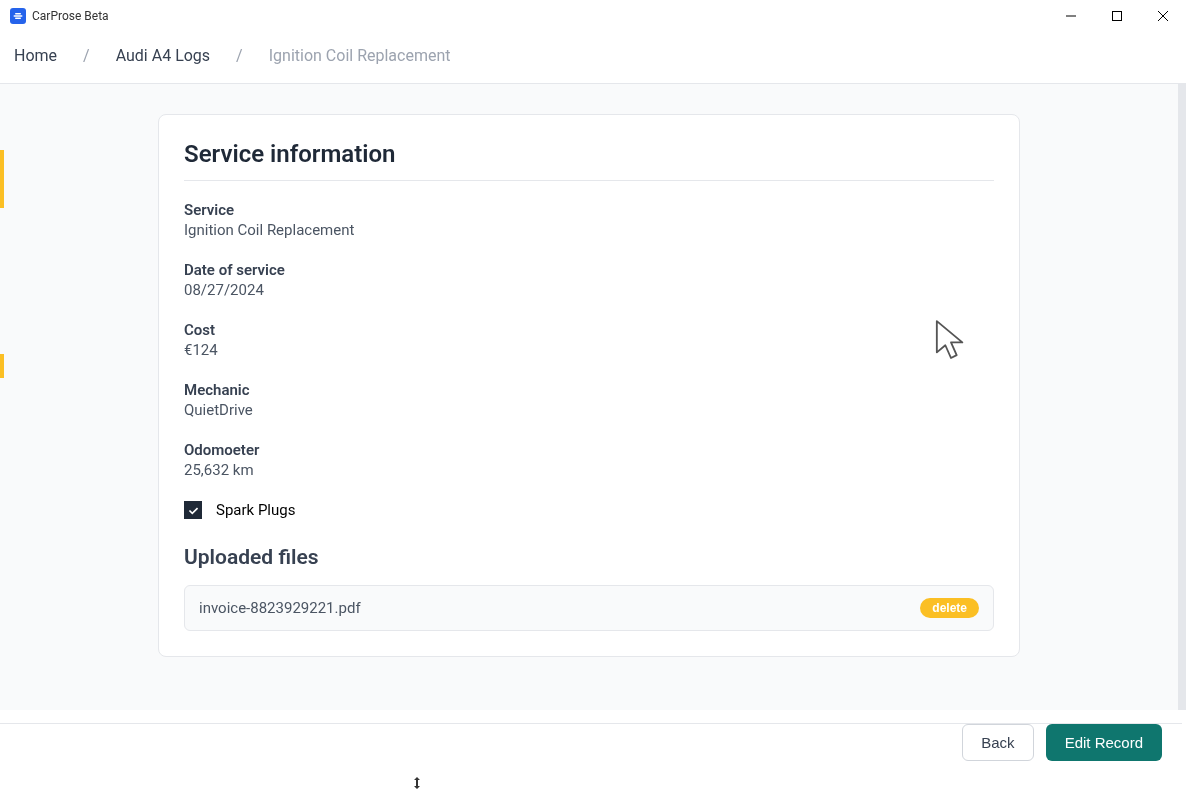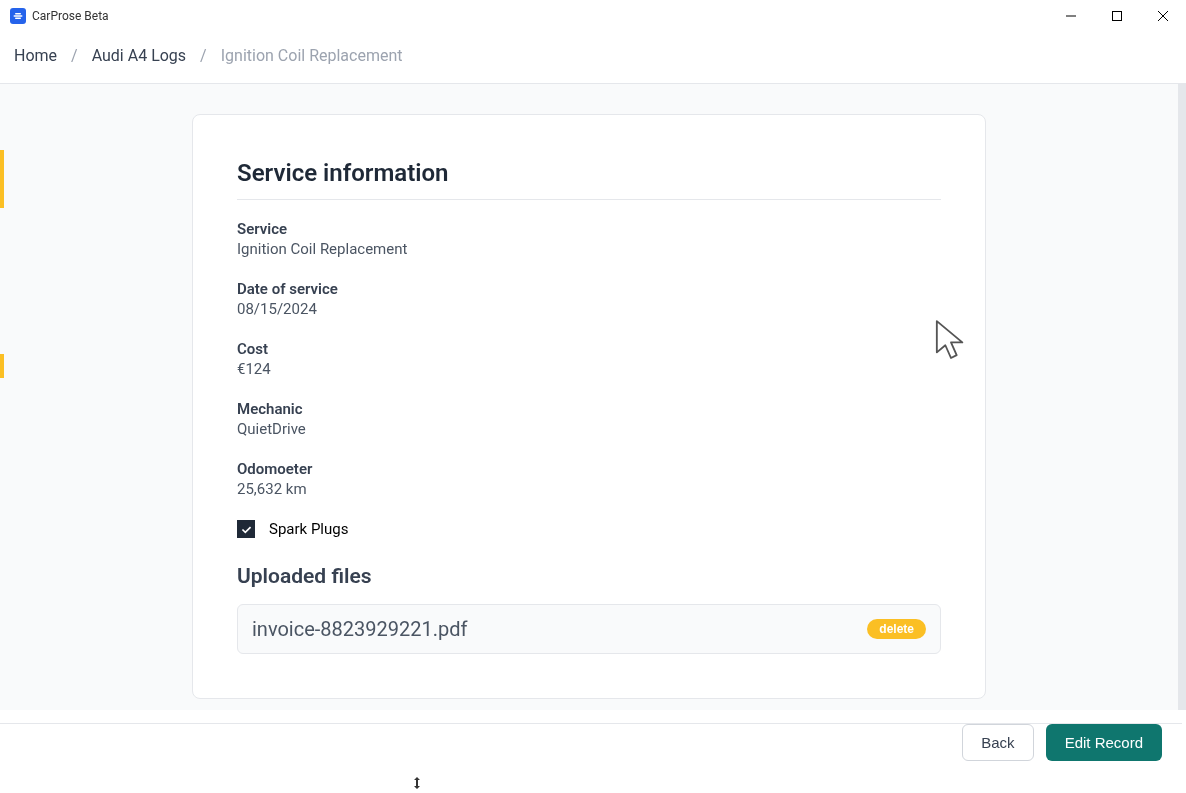--- a/index.html
+++ b/index.html
@@ -58,21 +58,21 @@
       cursor: pointer;
     }
     .breadcrumb-bar {
       padding: 14px 14px 18px 14px;
       border-bottom: 1px solid #e5e7eb;
       background: #fff;
     }
     .breadcrumb {
       display: flex;
       align-items: center;
-      gap: 14px;
+      gap: 26px;
       font-size: 16px;
     }
     .breadcrumb-link {
       color: #374151;
       cursor: pointer;
     }
     .breadcrumb-sep {
       color: #9ca3af;
     }
     .breadcrumb-current {
@@ -106,23 +106,23 @@
       height: 58px;
     }
     .yellow-bar-2 {
       top: 270px;
       height: 24px;
     }
     .card {
       background: #fff;
       border: 1px solid #e5e7eb;
       border-radius: 8px;
-      width: 794px;
+      width: 862px;
       margin: 30px auto 60px auto;
-      padding: 44px;
+      padding: 25px;
     }
     .card-title {
       font-size: 24px;
       font-weight: 600;
       color: #1f2937;
       padding-bottom: 12px;
       border-bottom: 1px solid #e5e7eb;
       margin-bottom: 20px;
     }
     .field {
@@ -171,21 +171,21 @@
     .file-row {
       display: flex;
       align-items: center;
       justify-content: space-between;
       background: #f9fafb;
       border: 1px solid #e5e7eb;
       border-radius: 6px;
       padding: 12px 14px;
     }
     .file-name {
-      font-size: 20px;
+      font-size: 15px;
       color: #4b5563;
     }
     .delete-btn {
       background: #fbbf24;
       color: #fff;
       border: none;
       border-radius: 999px;
       padding: 3px 12px;
       font-size: 12px;
       font-weight: 600;
@@ -288,21 +288,21 @@
   <div class="card">
     <div class="card-title">Service information</div>
 
     <div class="field">
       <div class="field-label">Service</div>
       <div class="field-value">Ignition Coil Replacement</div>
     </div>
 
     <div class="field">
       <div class="field-label">Date of service</div>
-      <div class="field-value">08/15/2024</div>
+      <div class="field-value">08/27/2024</div>
     </div>
 
     <div class="field">
       <div class="field-label">Cost</div>
       <div class="field-value">€124</div>
     </div>
 
     <div class="field">
       <div class="field-label">Mechanic</div>
       <div class="field-value">QuietDrive</div>

